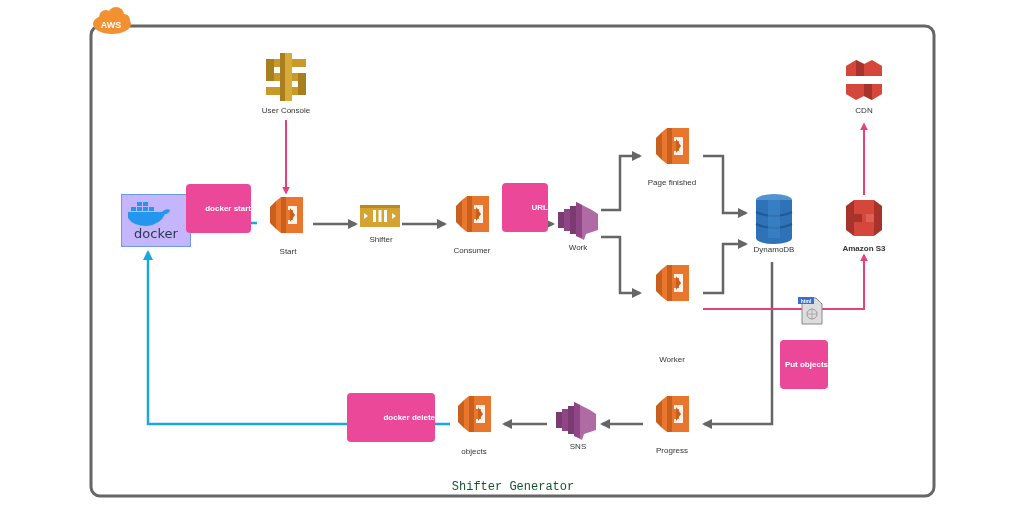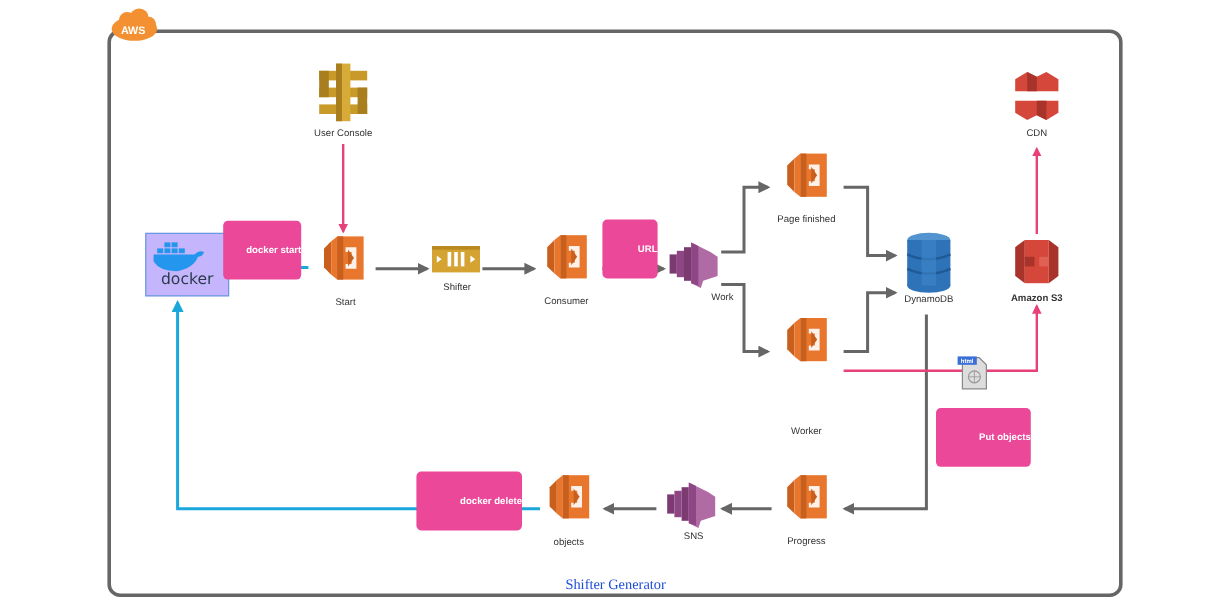--- a/index.html
+++ b/index.html
@@ -1,20 +1,20 @@
 <!DOCTYPE html>
 <html><head>
 <meta charset="utf-8">
 <style>
   html, body { margin: 0; padding: 0; background: #ffffff; }
   body { width: 1024px; height: 512px; position: relative; overflow: hidden; font-family: "Liberation Sans", sans-serif; }
   #stage { position: absolute; left: 0; top: 0; width: 1024px; height: 512px; }
   .label { position: absolute; font-size: 8px; color: #333; text-align: right; white-space: nowrap; transform: translateX(-50%); font-family: "Liberation Sans", sans-serif; }
   .badge { position: absolute; background: #ec4899; color: #fff; font-weight: bold; font-size: 8px; border-radius: 4px; padding: 20px 0; text-align: right; font-family: "Liberation Sans", sans-serif; }
-  .title { position: absolute; left: 513px; top: 480px; transform: translateX(-50%); font-size: 12px; color: #1d4ed8; font-family: Liberation Serif, serif; }
+  .title { position: absolute; left: 513px; top: 480px; transform: translateX(-50%); font-size: 12px; color: #14532d; font-family: Liberation Mono, monospace; }
   .docker-box { position: absolute; left: 121px; top: 194px; width: 70px; height: 53px; background: #c4b5fd; border: 1px solid #6a9be0; box-sizing: border-box; }
   .docker-text { position: absolute; left: 0; right: 0; top: 31px; text-align: center; font-size: 13px; color: #2a3a4a; font-family: "DejaVu Sans", sans-serif; }
 </style>
 </head>
 <body>
 
 <svg id="stage" width="1024" height="512" viewBox="0 0 1024 512" xmlns="http://www.w3.org/2000/svg">
   <defs>
     <marker id="ah-gray" viewBox="0 0 10 10" refX="8" refY="5" markerWidth="4" markerHeight="4" orient="auto-start-reverse">
       <path d="M0,0 L10,5 L0,10 z" fill="#666"></path>
@@ -164,28 +164,28 @@
     <rect x="26" y="9" width="5" height="4" fill="#2496ed"></rect>
     <path d="M5,14 h34 q4,-4 8,-2 q-1,4 -5,4 q-4,10 -18,12 q-14,0 -19,-8 z" fill="#2496ed"></path>
   </svg>
   <div class="docker-text">docker</div>
 </div>
 
 <div class="label" style="left:286px;top:106px;">User Console</div>
 <div class="label" style="left:288px;top:247px;">Start</div>
 <div class="label" style="left:381px;top:235px;">Shifter</div>
 <div class="label" style="left:472px;top:246px;">Consumer</div>
-<div class="label" style="left:578px;top:243px;margin-left:24px;">Work</div>
+<div class="label" style="left:578px;top:243px;">Work</div>
 <div class="label" style="left:672px;top:178px;">Page finished</div>
 <div class="label" style="left:672px;top:315px;margin-top:40px;">Worker</div>
 <div class="label" style="left:774px;top:245px;">DynamoDB</div>
 <div class="label" style="left:864px;top:244px;font-weight:bold;">Amazon S3</div>
 <div class="label" style="left:864px;top:106px;">CDN</div>
 <div class="label" style="left:672px;top:446px;">Progress</div>
 <div class="label" style="left:578px;top:442px;">SNS</div>
 <div class="label" style="left:474px;top:447px;">objects</div>
 
 <div class="badge" style="left:186px;top:184px;width:65px;">docker start</div>
 <div class="badge" style="left:502px;top:183px;width:46px;">URL</div>
-<div class="badge" style="left:780px;top:340px;width:79px;">Put objects</div>
+<div class="badge" style="left:780px;top:340px;width:48px;">Put objects</div>
 <div class="badge" style="left:347px;top:393px;width:88px;">docker delete</div>
 
 <div class="title">Shifter Generator</div>
 
 </body></html>

